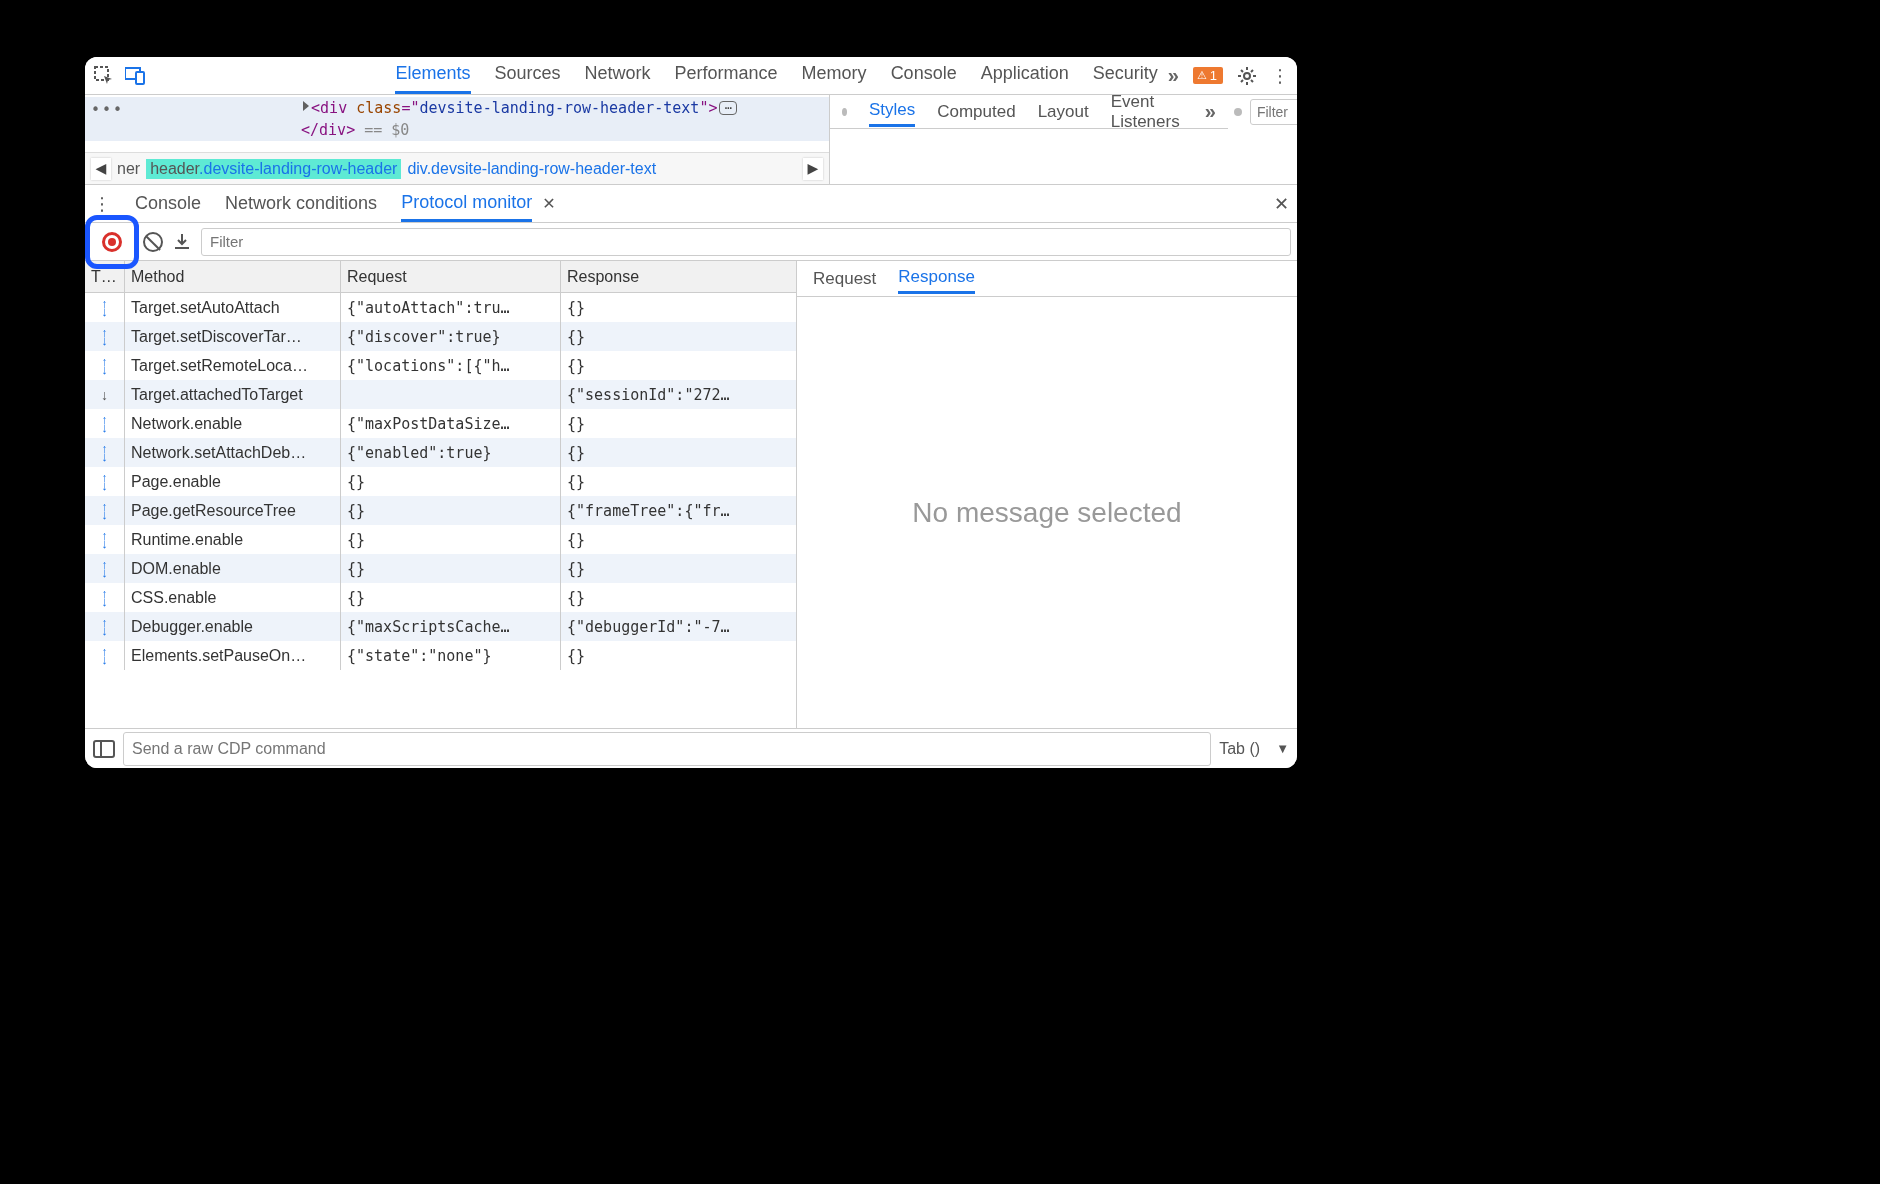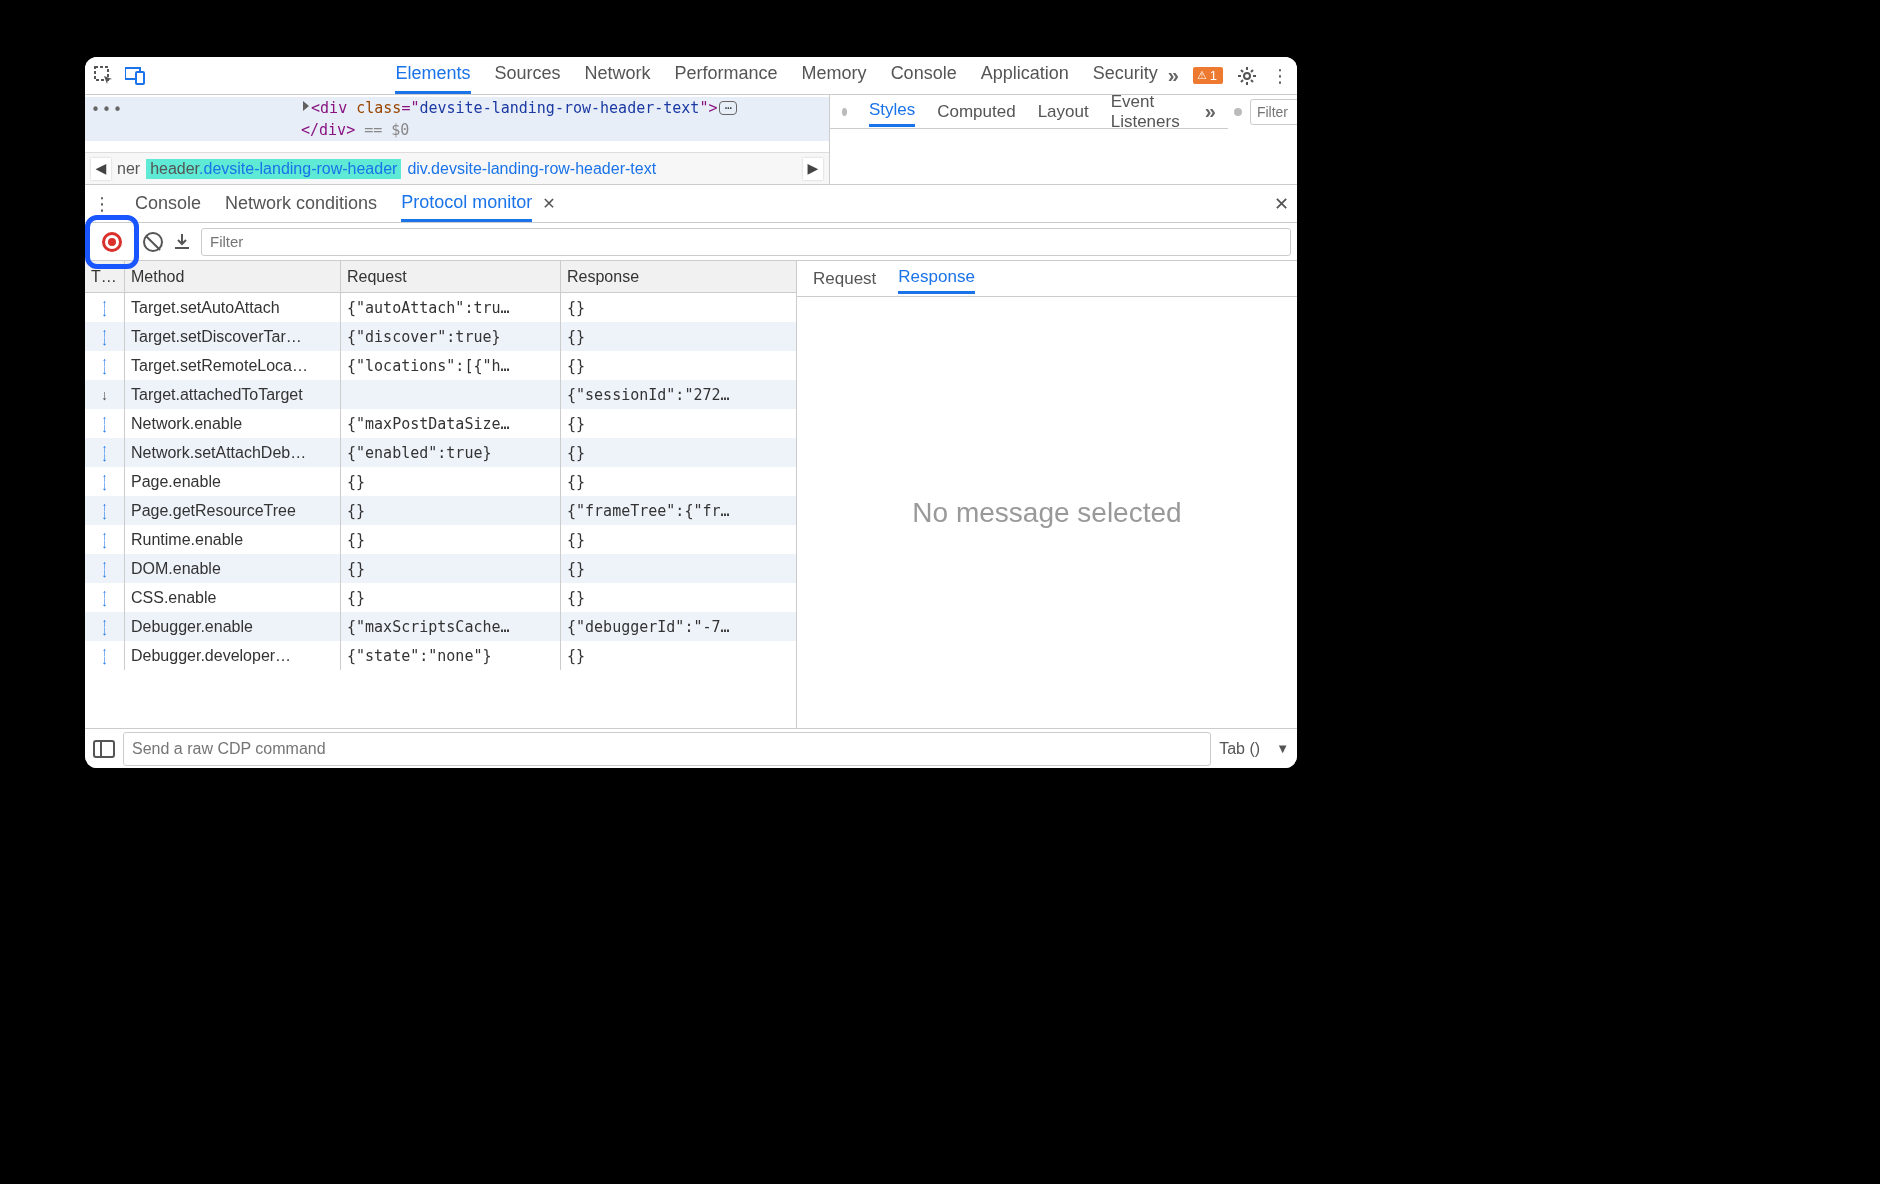--- a/index.html
+++ b/index.html
@@ -366,21 +366,21 @@
               <span class="arrow-updown">↑<br>↓</span>
             </div>
             <div class="pt-col-m">Debugger.enable</div>
             <div class="pt-col-req mono">{"maxScriptsCache…</div>
             <div class="pt-col-res mono">{"debuggerId":"-7…</div>
           </div>
           <div class="pt-row">
             <div class="pt-col-t">
               <span class="arrow-updown">↑<br>↓</span>
             </div>
-            <div class="pt-col-m">Debugger.developer…</div>
+            <div class="pt-col-m">Elements.setPauseOn…</div>
             <div class="pt-col-req mono">{"state":"none"}</div>
             <div class="pt-col-res mono">{}</div>
           </div>
         </div>
     </div>
     <div class="proto-detail">
       <div class="detail-tabs">
         <span class="dt">Request</span>
         <span class="dt active">Response</span>
       </div>

